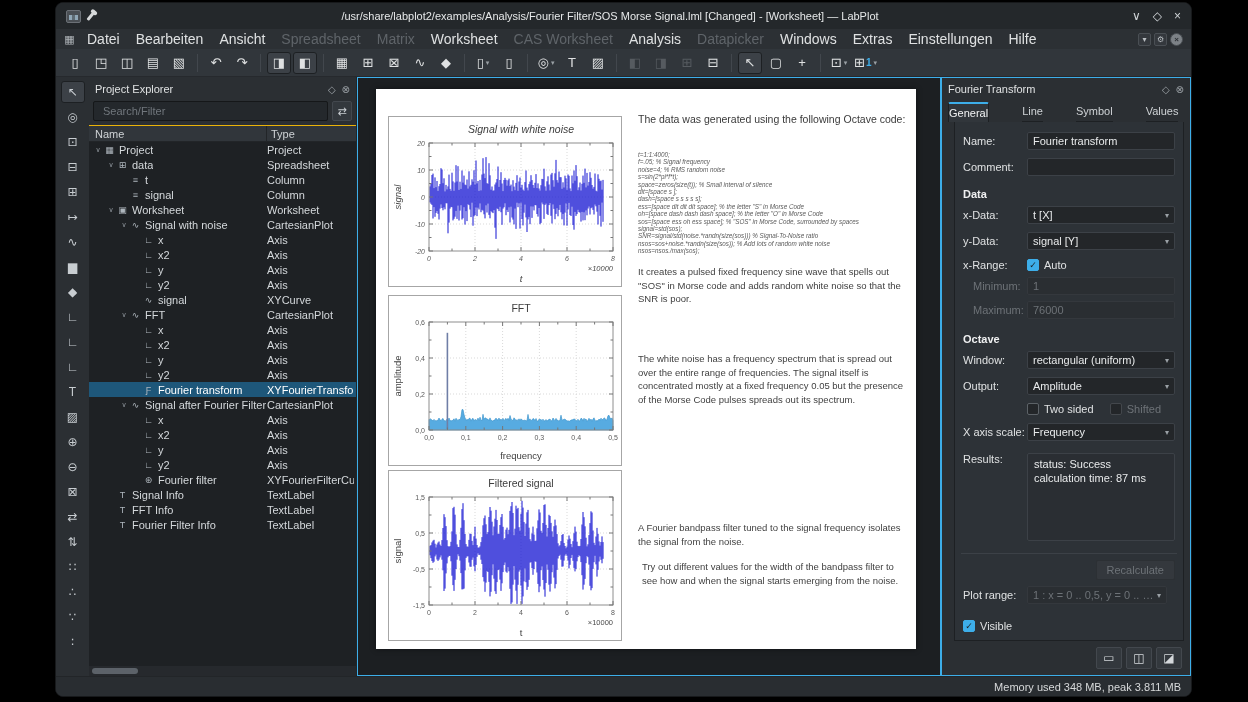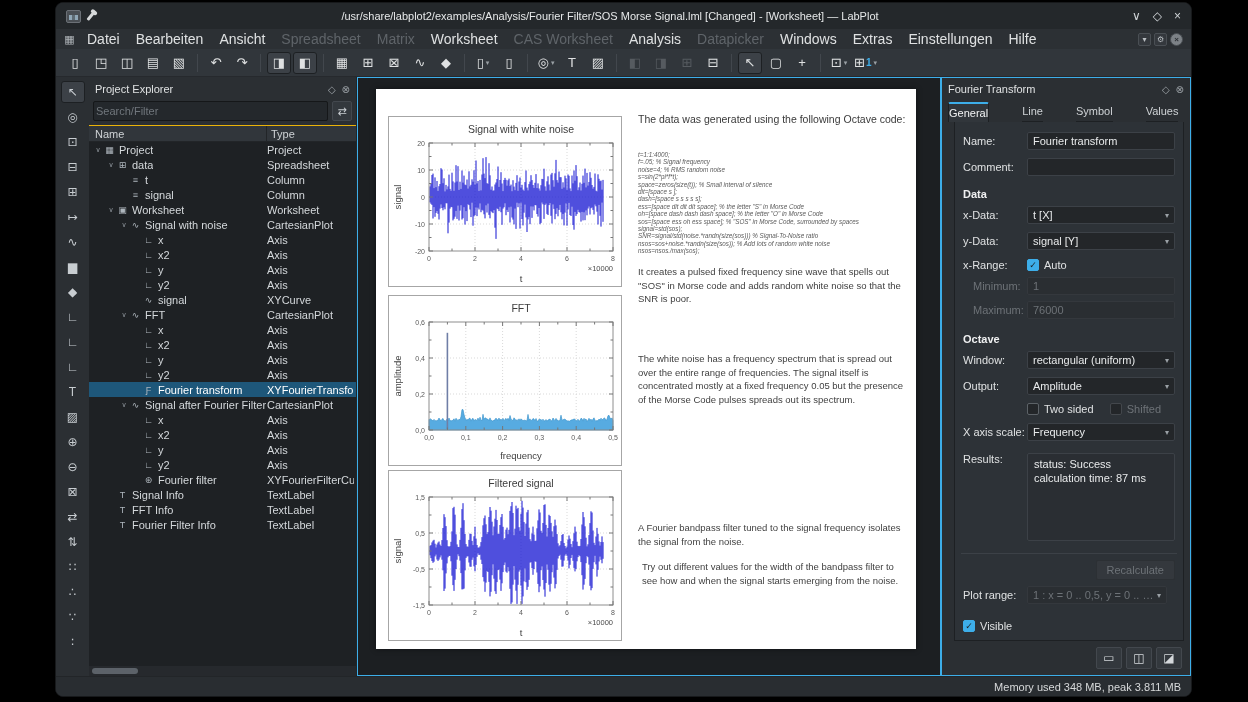--- a/index.html
+++ b/index.html
@@ -38,21 +38,21 @@
   
   .vtb{width:33px;background:#2b2f33;display:flex;flex-direction:column;align-items:center;padding-top:4px;gap:3px;flex:0 0 auto;}
   .vbtn{width:24px;height:22px;display:flex;align-items:center;justify-content:center;color:#c8cdd1;font-size:12px;border-radius:3px;border:1px solid transparent;}
   .vbtn.pressed{background:#3c4147;border-color:#1d2023;}
   
   .pe{width:268px;background:#2b2f33;border-right:1px solid #222528;display:flex;flex-direction:column;flex:0 0 auto;}
   .pe-head{height:24px;display:flex;align-items:center;padding:0 6px;color:#dfe1e2;font-size:11px;}
   .pe-head .sp{flex:1;}
   .dock-ic{color:#9aa0a5;font-size:10px;margin-left:6px;}
   .pe-search{margin:0 4px 4px 4px;height:20px;display:flex;gap:4px;}
-  .pe-search input{flex:1;background:#24282c;border:1px solid #151719;border-radius:2px;color:#dfe1e2;font-size:11px;padding:0 2px;outline:none;}
+  .pe-search input{flex:1;background:#24282c;border:1px solid #151719;border-radius:2px;color:#dfe1e2;font-size:11px;padding:0 9px;outline:none;}
   .pe-search input::placeholder{color:#70767c;}
   .filter-btn{width:20px;height:20px;border:1px solid #43484e;border-radius:2px;color:#c8cdd1;font-size:11px;display:flex;align-items:center;justify-content:center;background:#33383d;}
   .pe-cols{height:17px;display:flex;background:#31363b;border-top:1px solid #eab308;border-bottom:1px solid #222528;color:#cfd3d6;font-size:11px;position:relative;}
   .pe-cols .c1{width:178px;padding-left:6px;line-height:16px;border-right:1px solid #222528;}
   .pe-cols .c2{flex:1;padding-left:4px;line-height:16px;}
   .pe-tree{flex:1;background:#1e2124;overflow:hidden;position:relative;}
   .tree-row{position:relative;height:15px;display:flex;align-items:center;font-size:11px;color:#d4d8db;white-space:nowrap;}
   .tree-row.sel{background:#1e577a;color:#fff;}
   .tr-chev{width:10px;color:#8f969c;font-size:7px;text-align:center;flex:0 0 auto;}
   .tr-ic{width:13px;color:#aeb6bd;font-size:9px;text-align:center;flex:0 0 auto;margin-right:3px;}
@@ -486,21 +486,21 @@
               <span class="tr-type">TextLabel</span>
             </div>
           </div>
         <div class="pe-hscroll">
           <div class="thumb"></div>
         </div>
       </div>
 
       <div class="center">
         <div class="page">
-          <div class="plotbox" style="left:12px;top:27px;">
+          <div class="plotbox" style="left:12px;top:27px;font-style:italic;">
               <div><svg width="232" height="169">
                   <line x1="86" y1="26" x2="86" y2="134" stroke="#d9d9d9" stroke-width="1" stroke-dasharray="1,2"></line>
                   <line x1="132" y1="26" x2="132" y2="134" stroke="#d9d9d9" stroke-width="1" stroke-dasharray="1,2"></line>
                   <line x1="178" y1="26" x2="178" y2="134" stroke="#d9d9d9" stroke-width="1" stroke-dasharray="1,2"></line>
                   <line x1="40" y1="107" x2="224" y2="107" stroke="#d9d9d9" stroke-width="1" stroke-dasharray="1,2"></line>
                   <line x1="40" y1="80" x2="224" y2="80" stroke="#d9d9d9" stroke-width="1" stroke-dasharray="1,2"></line>
                   <line x1="40" y1="53" x2="224" y2="53" stroke="#d9d9d9" stroke-width="1" stroke-dasharray="1,2"></line>
                   <path d="M41 69.4L41 85.4M42 66.4L42 86.8M43 58.0L43 87.9M44 56.6L44 101.5M45 71.1L45 90.1M46 60.4L46 99.8M47 70.2L47 95.9M48 64.0L48 94.0M49 73.9L49 96.8M50 69.2L50 102.5M51 67.0L51 91.6M52 51.2L52 87.4M53 52.5L53 91.0M54 66.2L54 93.3M55 61.3L55 90.3M56 74.4L56 92.3M57 67.9L57 86.2M58 72.4L58 86.3M59 69.4L59 116.3M60 57.6L60 105.6M61 71.9L61 91.6M62 73.8L62 89.9M63 55.7L63 90.2M64 64.4L64 103.4M65 73.8L65 101.8M66 65.5L66 99.7M67 48.2L67 93.9M68 64.5L68 101.9M69 49.2L69 88.6M70 72.9L70 103.5M71 64.7L71 93.6M72 71.9L72 88.2M73 53.5L73 102.5M74 65.6L74 101.2M75 58.6L75 90.2M76 67.6L76 107.6M77 68.2L77 94.1M78 62.5L78 104.1M79 71.6L79 87.2M80 54.3L80 88.1M81 69.4L81 92.5M82 67.8L82 100.1M83 62.3L83 85.7M84 64.7L84 108.7M85 53.3L85 99.3M86 67.5L86 98.0M87 43.5L87 90.5M88 66.4L88 99.1M89 64.0L89 90.7M90 73.9L90 92.5M91 62.9L91 86.4M92 73.4L92 95.2M93 57.5L93 92.8M94 41.2L94 93.6M95 56.6L95 97.3M96 61.1L96 101.4M97 40.1L97 88.3M98 66.2L98 95.5M99 66.8L99 86.6M100 46.2L100 97.9M101 58.3L101 101.3M102 72.7L102 94.1M103 69.5L103 95.2M104 73.7L104 96.1M105 73.4L105 93.1M106 67.5L106 110.7M107 65.5L107 121.9M108 62.0L108 91.4M109 49.5L109 92.1M110 69.9L110 94.1M111 63.0L111 89.8M112 55.2L112 95.2M113 66.5L113 107.8M114 74.1L114 91.6M115 63.0L115 90.2M116 60.9L116 86.3M117 62.8L117 98.2M118 68.7L118 92.9M119 63.3L119 95.0M120 61.6L120 90.3M121 69.1L121 105.5M122 67.6L122 89.7M123 74.2L123 100.5M124 63.2L124 102.6M125 69.6L125 107.4M126 73.2L126 91.6M127 65.9L127 111.9M128 58.2L128 85.7M129 73.8L129 90.2M130 64.5L130 86.3M131 60.5L131 111.6M132 70.5L132 85.7M133 67.8L133 102.0M134 72.6L134 108.4M135 73.8L135 95.7M136 65.1L136 87.6M137 53.5L137 100.4M138 70.6L138 115.0M139 73.4L139 102.4M140 67.1L140 99.9M141 64.6L141 107.2M142 58.2L142 89.4M143 63.1L143 100.9M144 68.0L144 89.5M145 70.9L145 93.4M146 65.8L146 88.0M147 57.1L147 88.3M148 71.1L148 97.0M149 66.4L149 99.6M150 71.5L150 91.0M151 73.6L151 107.2M152 68.2L152 105.9M153 61.9L153 85.5M154 62.2L154 87.3M155 51.7L155 101.9M156 69.4L156 87.9M157 73.7L157 86.6M158 64.3L158 96.9M159 59.3L159 98.0M160 67.5L160 88.1M161 73.4L161 86.1M162 57.5L162 98.8M163 55.9L163 106.5M164 63.2L164 87.4M165 69.7L165 91.9M166 56.3L166 102.2M167 42.9L167 96.9M168 63.1L168 91.2M169 65.6L169 99.3M170 54.5L170 92.9M171 60.2L171 87.9M172 60.2L172 95.3M173 71.8L173 102.3M174 65.3L174 96.9M175 70.5L175 108.4M176 58.7L176 95.6M177 61.3L177 86.4M178 72.7L178 108.7M179 57.5L179 92.4M180 58.8L180 85.9M181 71.4L181 98.0M182 74.1L182 99.0M183 58.5L183 89.7M184 66.3L184 108.0M185 53.5L185 112.7M186 63.7L186 94.9M187 48.1L187 98.9M188 59.2L188 97.1M189 73.2L189 92.8M190 70.3L190 95.1M191 65.5L191 95.6M192 73.5L192 104.6M193 66.8L193 94.9M194 58.6L194 103.4M195 65.8L195 95.3M196 51.6L196 103.2M197 70.4L197 93.4M198 55.9L198 98.3M199 68.6L199 91.5M200 65.0L200 89.5M201 55.2L201 97.5M202 60.8L202 91.2M203 68.0L203 90.4M204 71.7L204 92.9M205 69.9L205 97.5M206 56.5L206 87.5M207 73.7L207 89.3M208 74.4L208 94.7M209 57.3L209 107.5M210 61.8L210 87.9M211 64.2L211 98.8M212 63.6L212 109.6M213 72.6L213 85.6M214 62.9L214 104.8" stroke="#1414d2" stroke-width="1" fill="none"></path>
                   <rect x="40" y="26" width="184" height="108" fill="none" stroke="#8e8e8e"></rect>
                   <line x1="40" y1="134" x2="40" y2="130" stroke="#777" stroke-width="1"></line>

